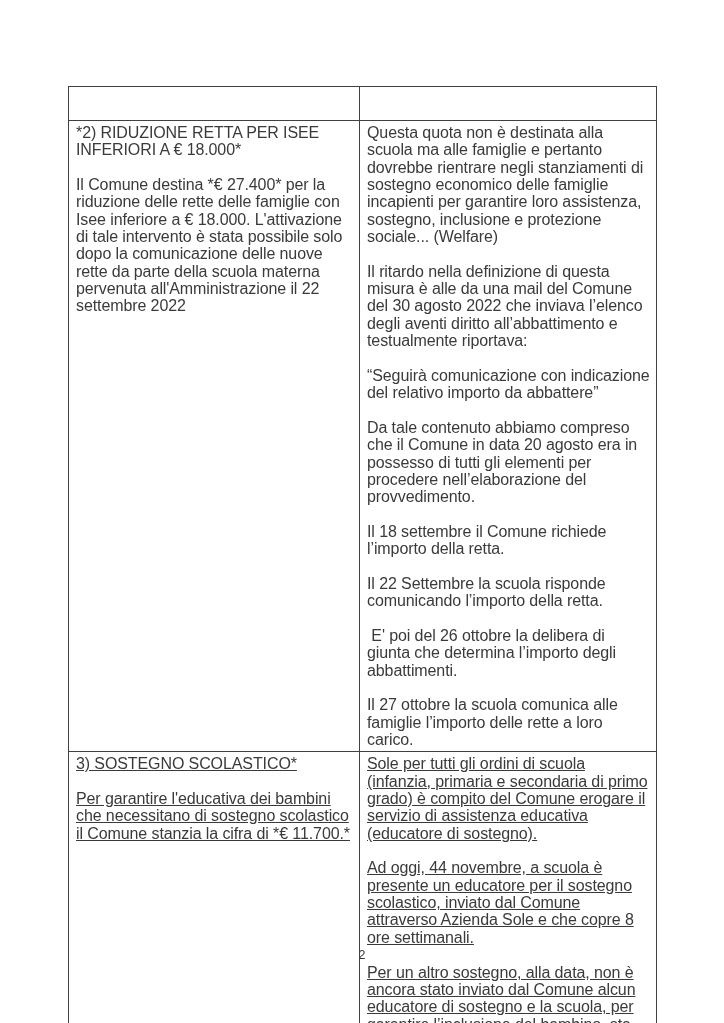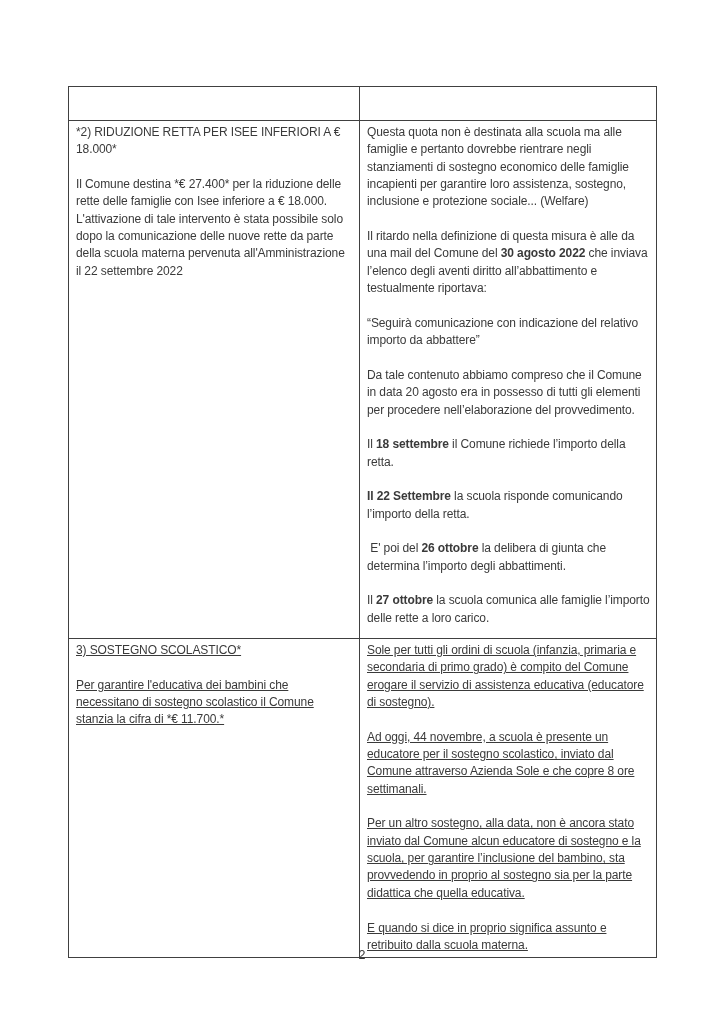--- a/index.html
+++ b/index.html
@@ -19,39 +19,39 @@
     left: 68px;
     top: 86px;
     width: 588px;
     border-collapse: collapse;
     table-layout: fixed;
   }
   .doc-table td {
     border: 1px solid #404040;
     vertical-align: top;
     padding: 3px 6px 3px 7px;
-    font-size: 12px;
+    font-size: 16px;
     line-height: 17.35px;
     letter-spacing: -0.1px;
     color: #3a3a3a;
     overflow: hidden;
     word-wrap: break-word;
   }
   .doc-table .hdr td {
     height: 29px;
     padding: 2px 6px;
   }
   .cell p {
     margin: 0 0 17.35px 0;
   }
   .cell p:last-child {
     margin-bottom: 0;
   }
   .cell .b {
-    font-weight: bold;
+    font-weight: normal;
   }
   .page-number {
     position: absolute;
     top: 948px;
     left: 0;
     width: 724px;
     text-align: center;
     font-size: 12.5px;
     color: #3a3a3a;
   }

